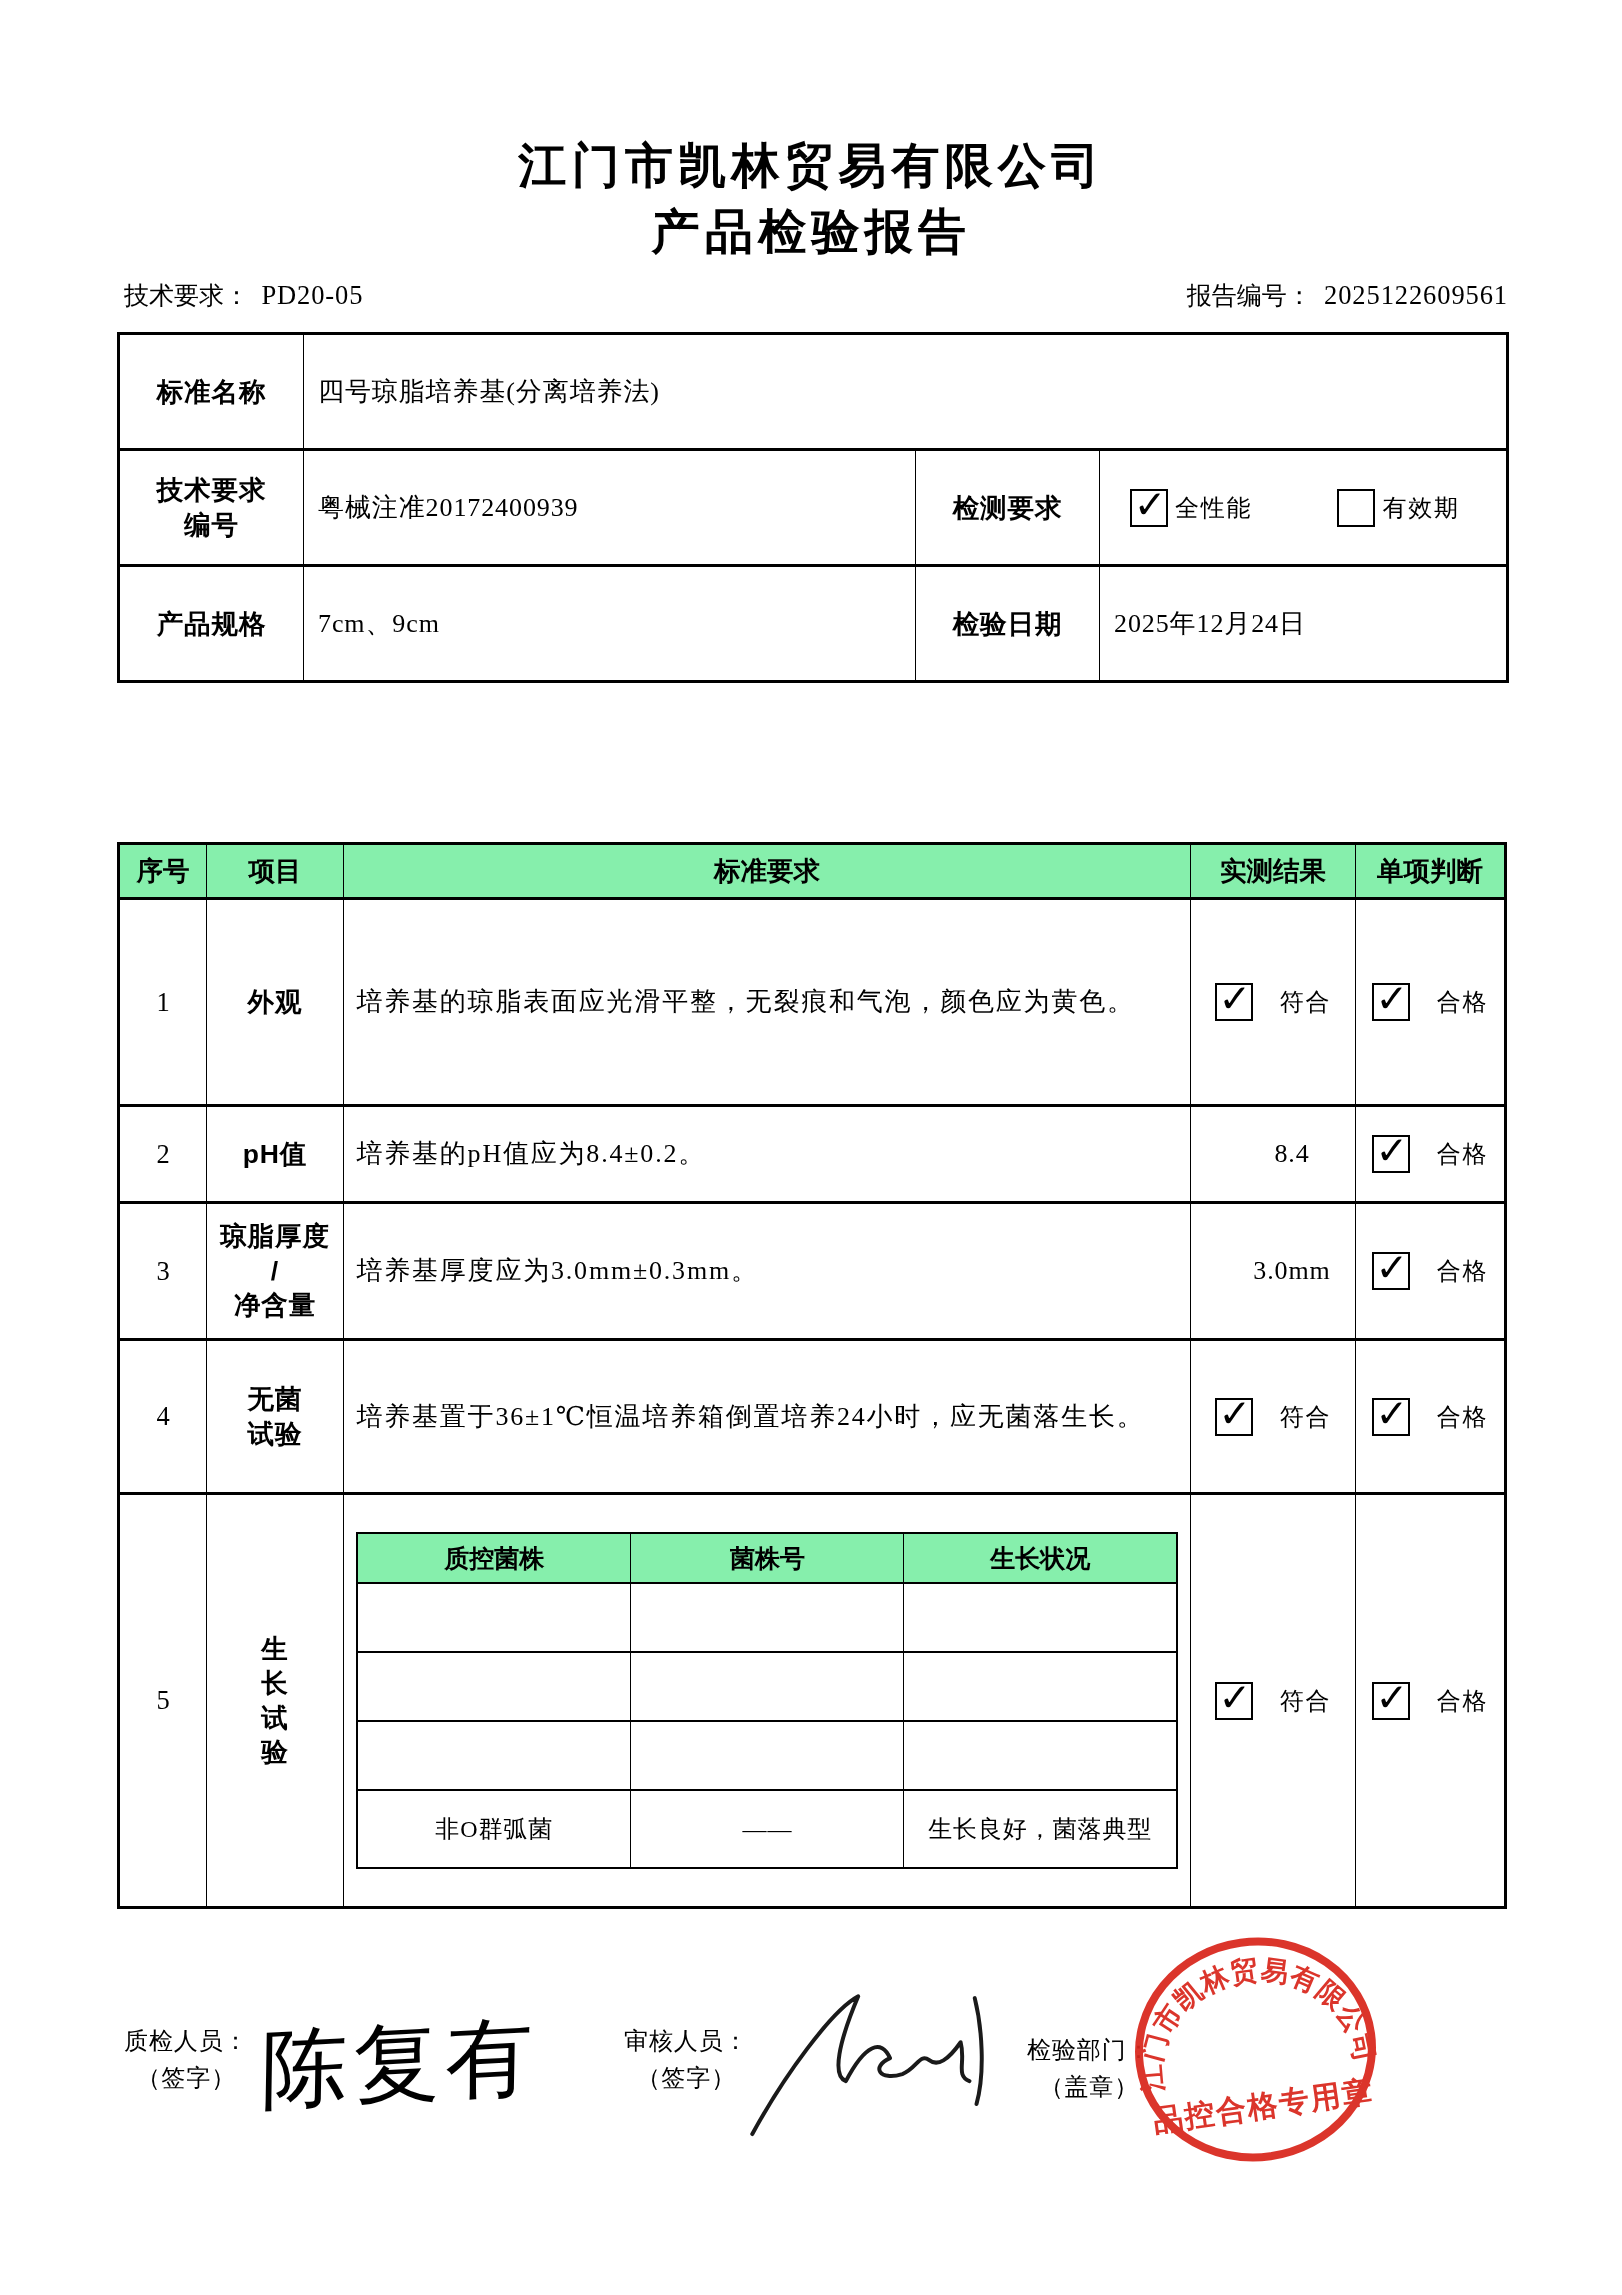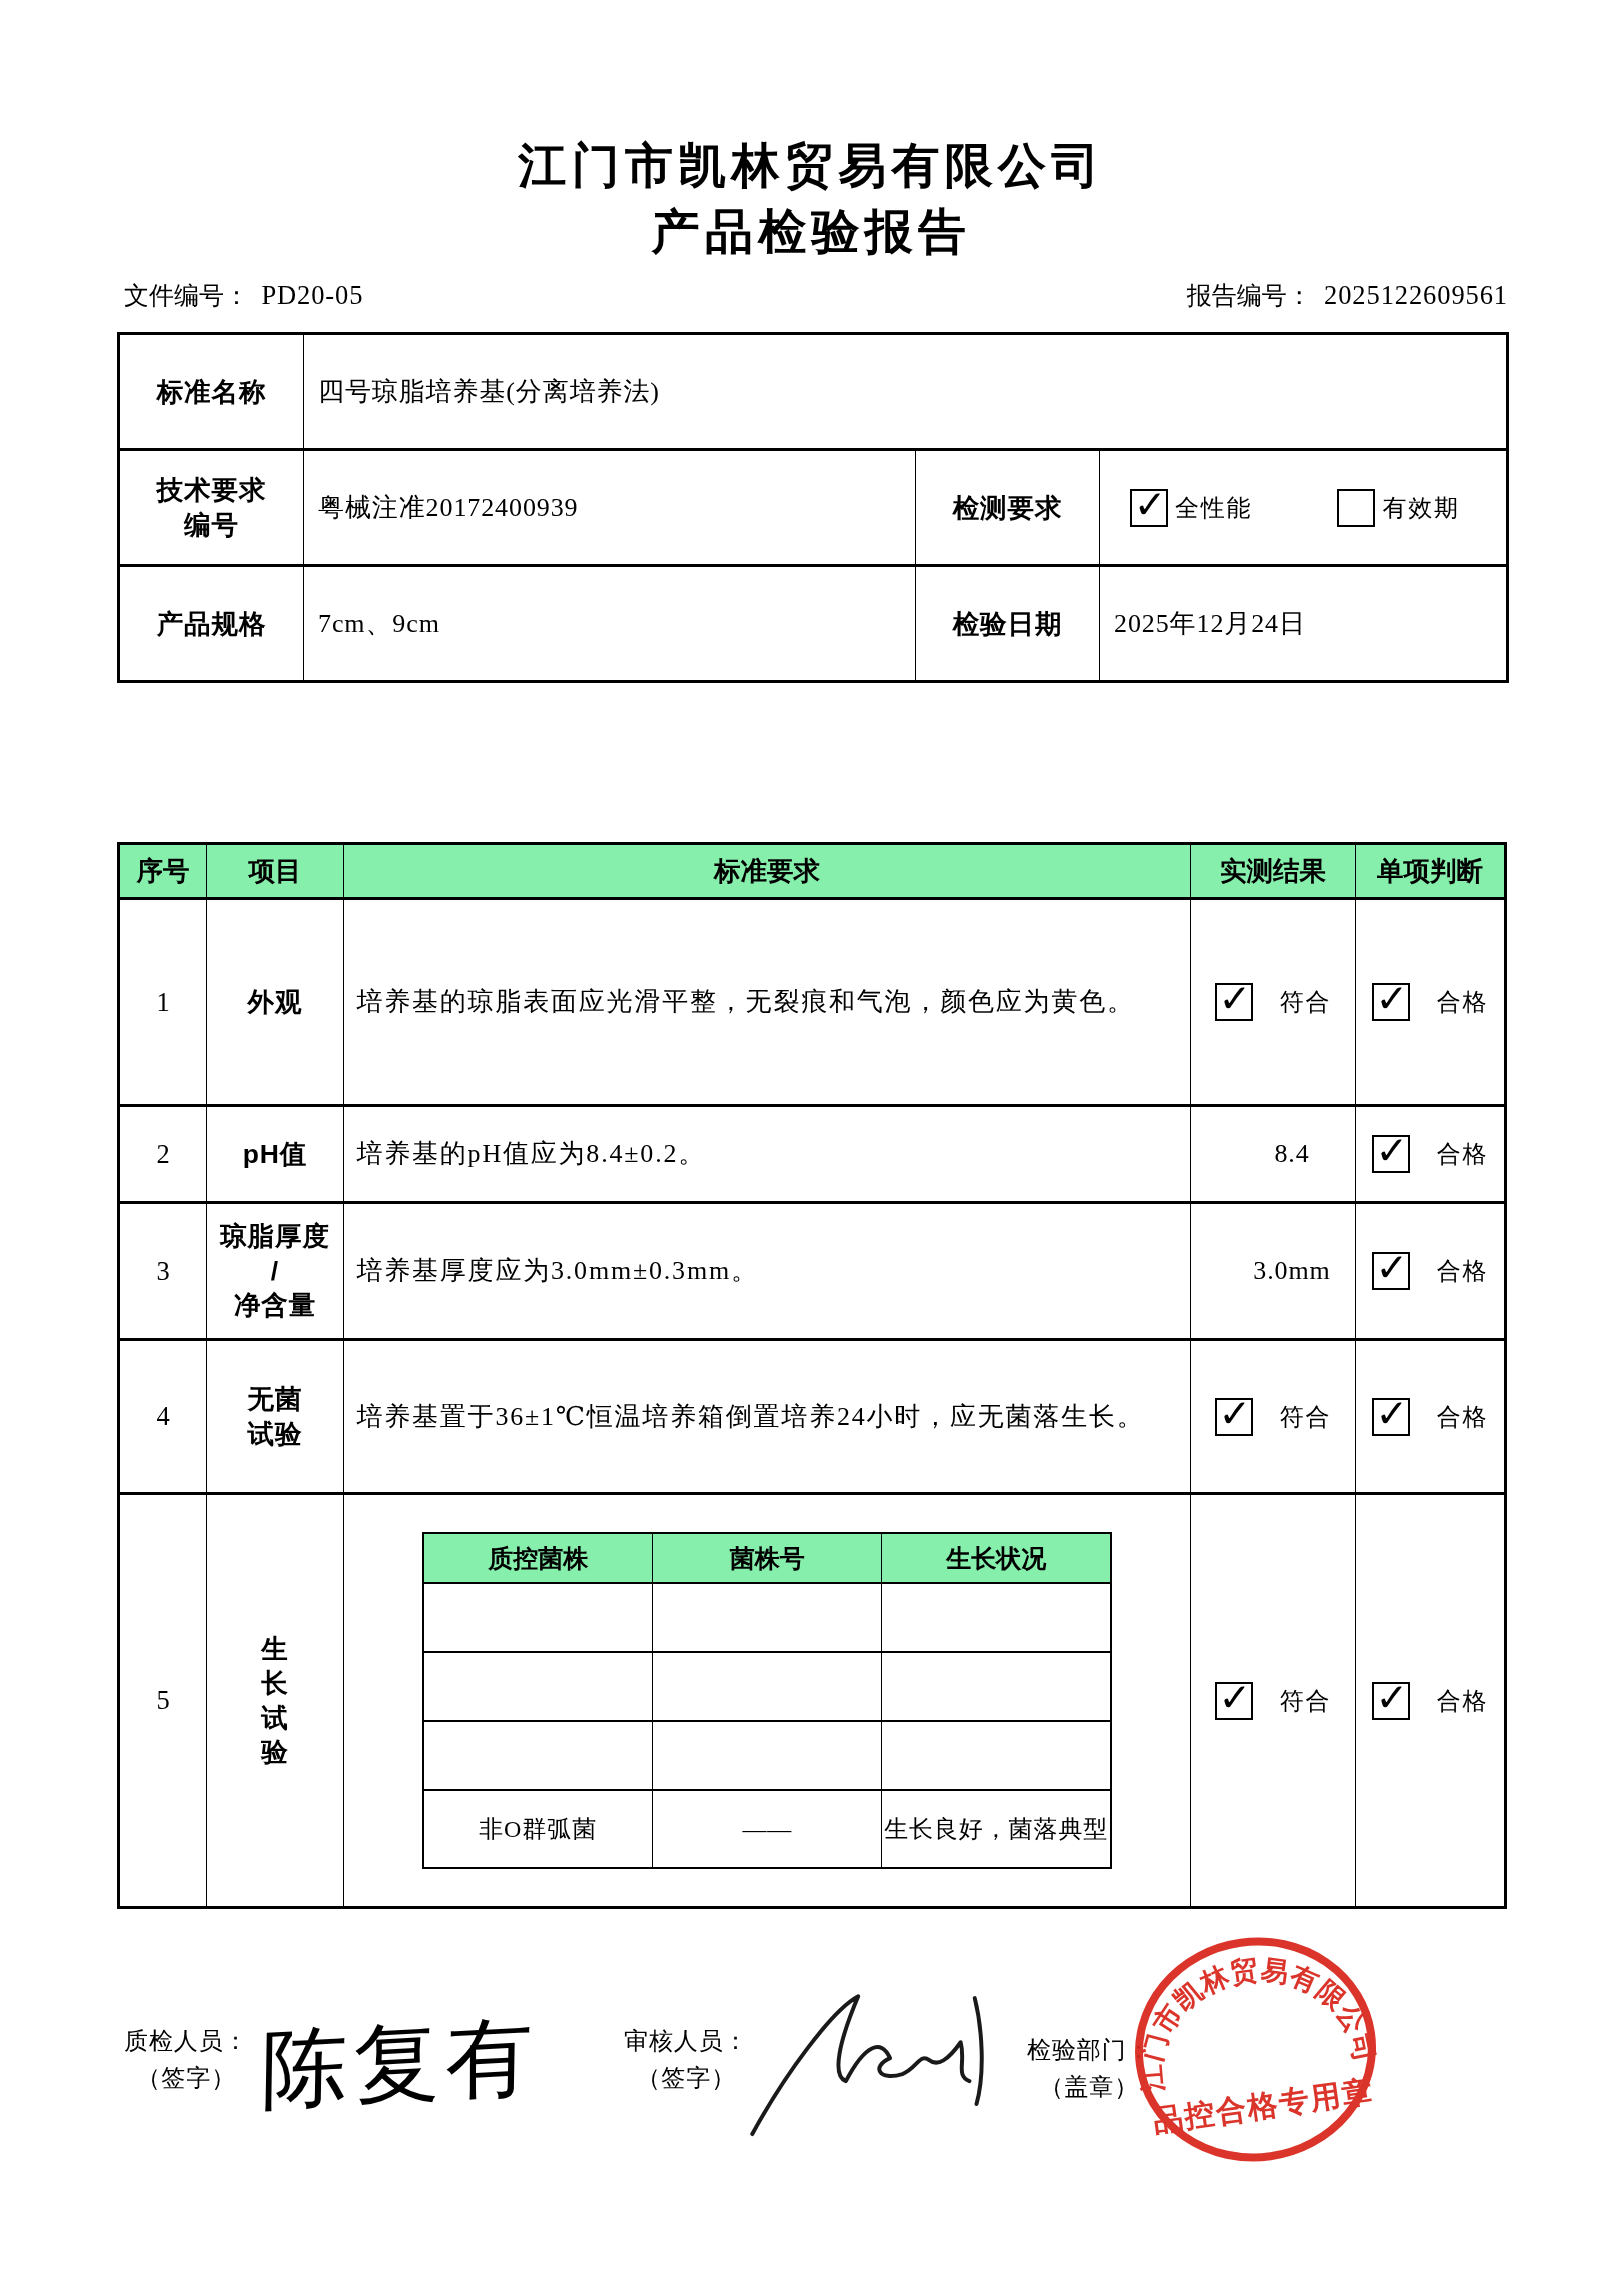--- a/index.html
+++ b/index.html
@@ -48,21 +48,21 @@
   .r2{height:97px;}
   .r3{height:137px;}
   .r4{height:154px;}
   .r5{height:414px;}
   .cnum{text-align:center;font-size:26.5px;}
   .req{font-size:26px;text-align:left;padding-left:12.4px;letter-spacing:1.8px;line-height:1.45;}
   .resflex{display:flex;align-items:center;justify-content:center;gap:27px;}
   .plainres{text-align:center;font-size:26px;letter-spacing:0.9px;padding-left:38px;}
 
   
-  .growth{width:690px;margin:16px auto;border:2.7px solid #000;}
+  .growth{width:822px;margin:16px auto;border:2.7px solid #000;}
   .growth td,.growth th{border:1.8px solid #000;border-top-width:2.7px;border-bottom-width:2.7px;}
   .growth th{font-size:25px;height:48px;}
   .growth .empty td{height:67px;}
   .growth .last td{height:76px;text-align:center;font-size:24px;letter-spacing:0.9px;}
 
   
   .sigblock{position:absolute;font-size:24px;line-height:1.55;letter-spacing:0.9px;text-align:center;}
   .ins-sig{position:absolute;left:261px;top:2005px;font-size:87px;font-family:"Liberation Serif",serif;
            transform:rotate(-3deg) skewX(-4deg);letter-spacing:5.3px;white-space:nowrap;}
   .scrawl{position:absolute;left:747px;top:1991px;}
@@ -71,21 +71,21 @@
 </head>
 <body>
 
 <div class="page">
 
   <div class="title l1">江门市凯林贸易有限公司</div>
   <div class="title l2">产品检验报告</div>
 
   <div class="meta">
     <div class="pair">
-      <span>文件编号：</span>
+      <span>技术要求：</span>
       <span class="num">PD20-05</span>
     </div>
     <div class="pair">
       <span>报告编号：</span>
       <span class="num">2025122609561</span>
     </div>
   </div>
 
   <table class="info">
     <colgroup>

